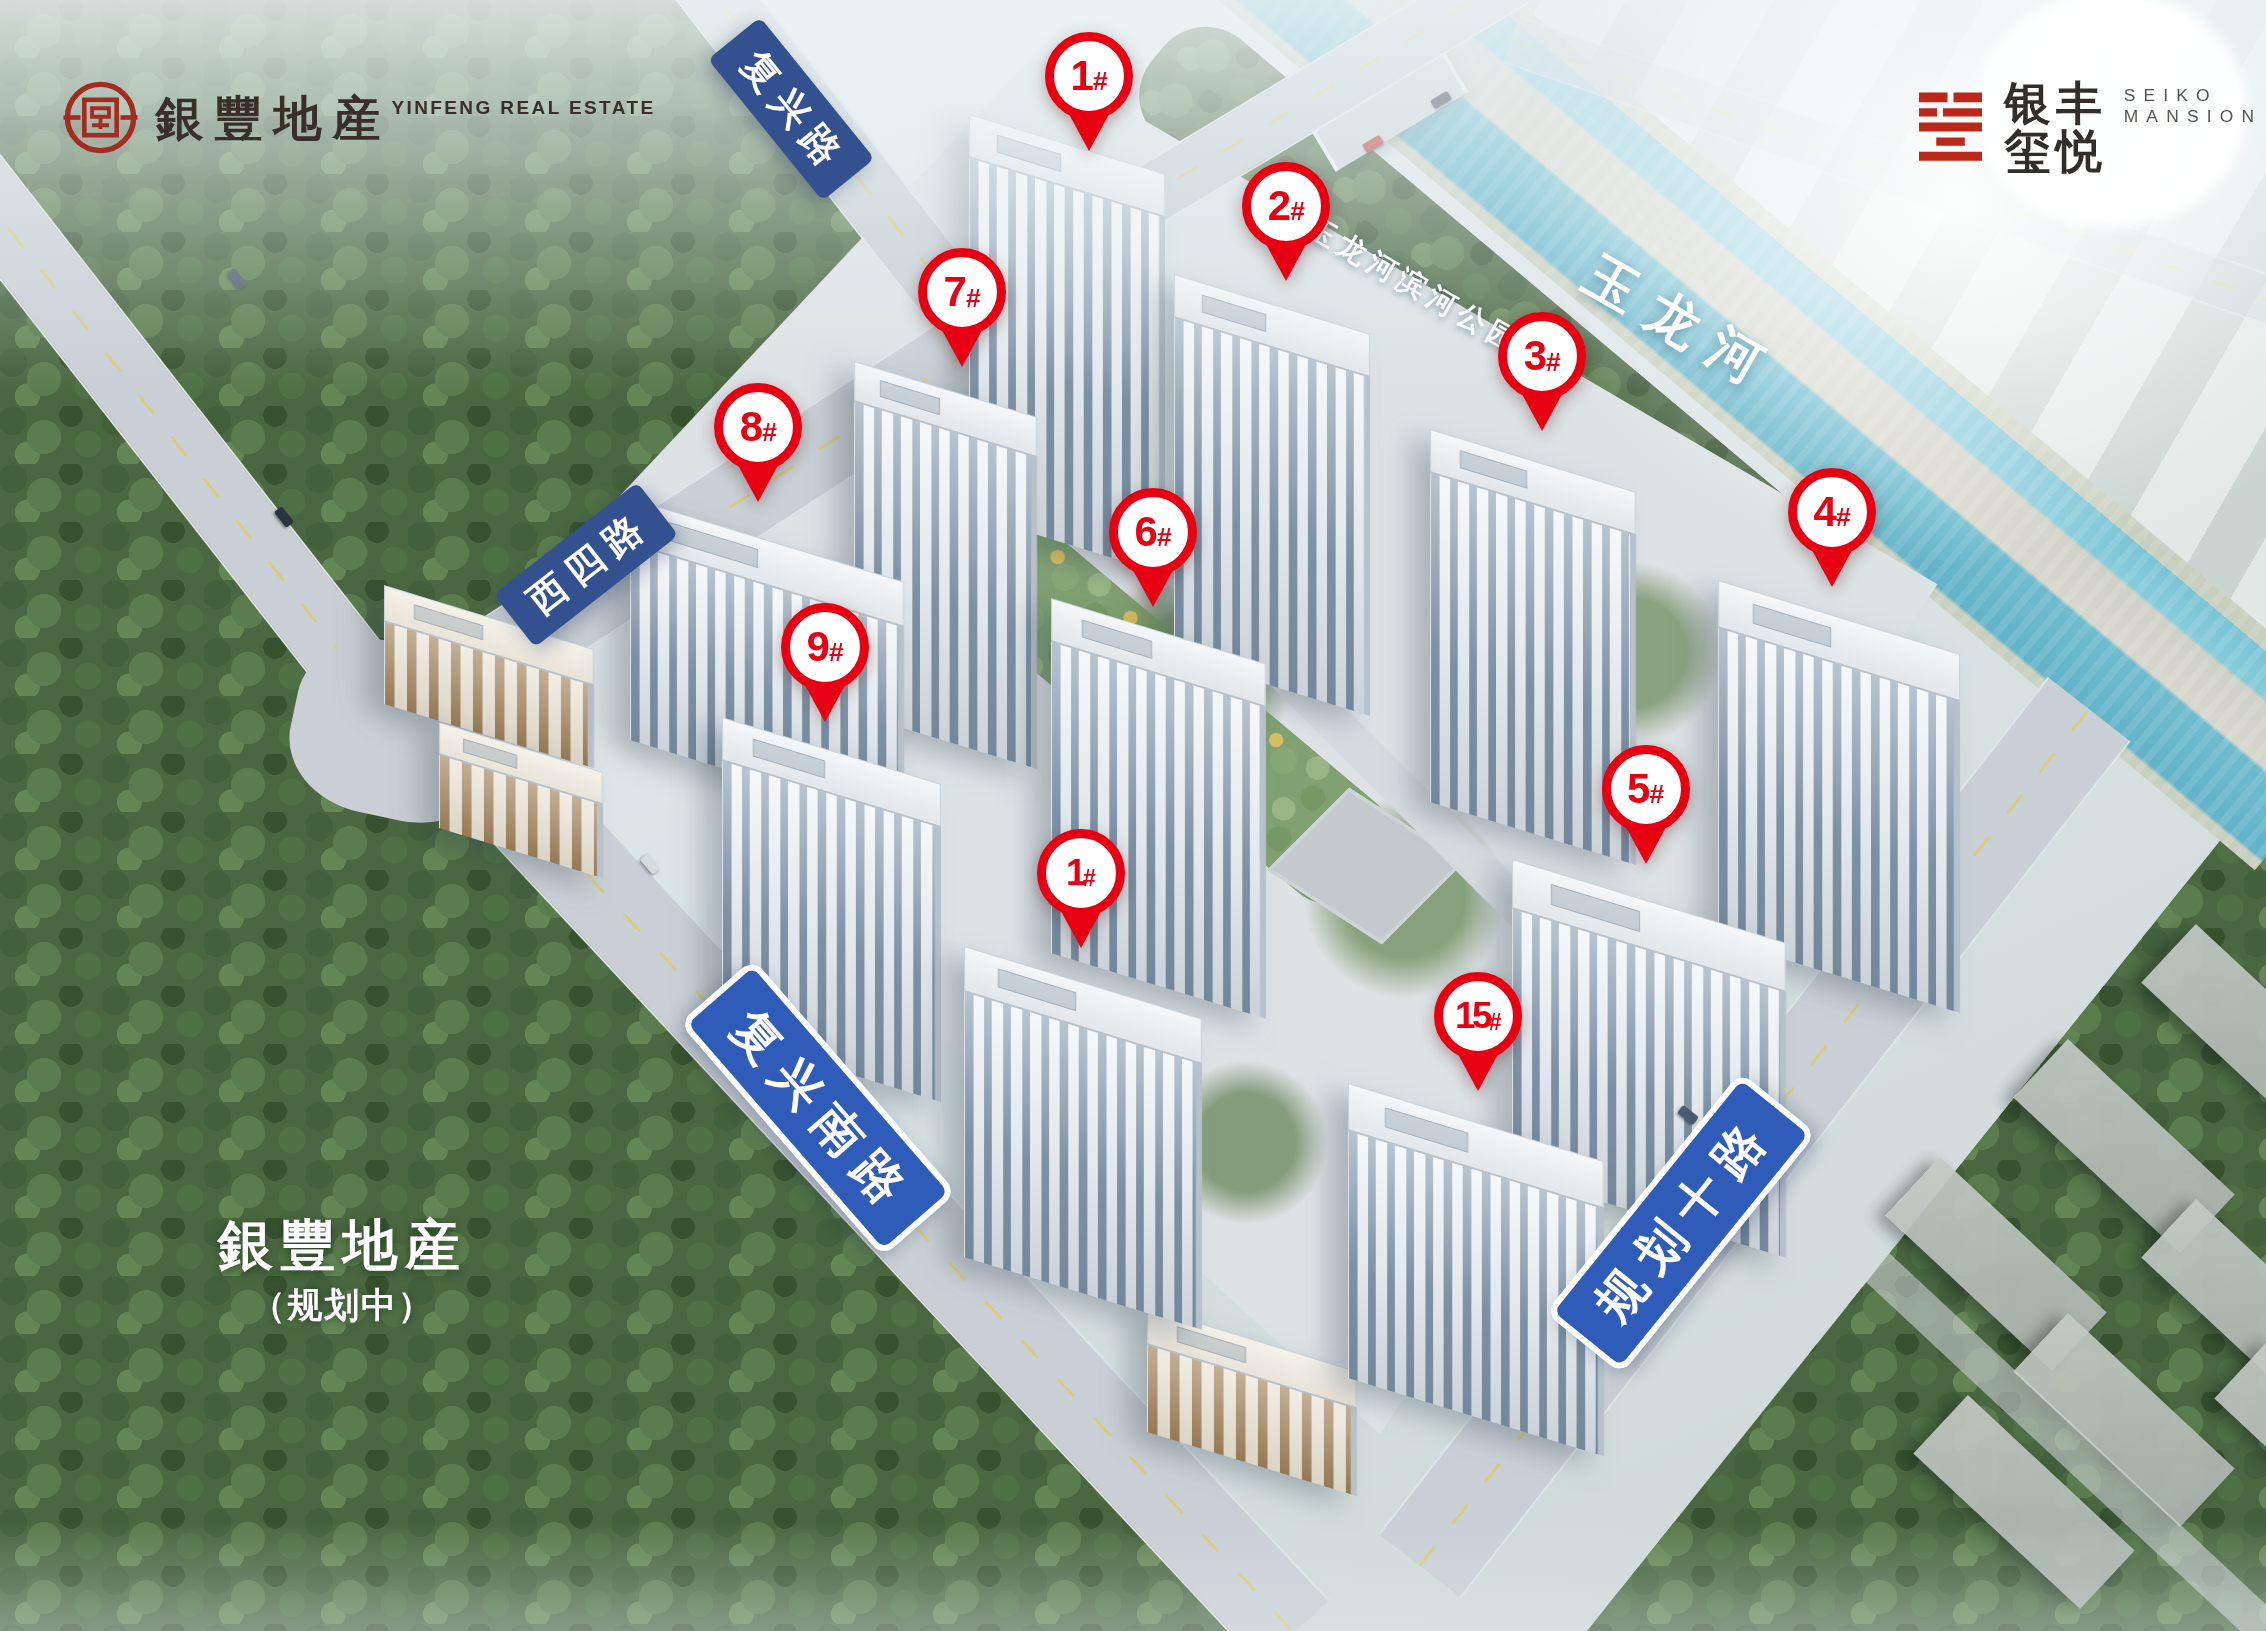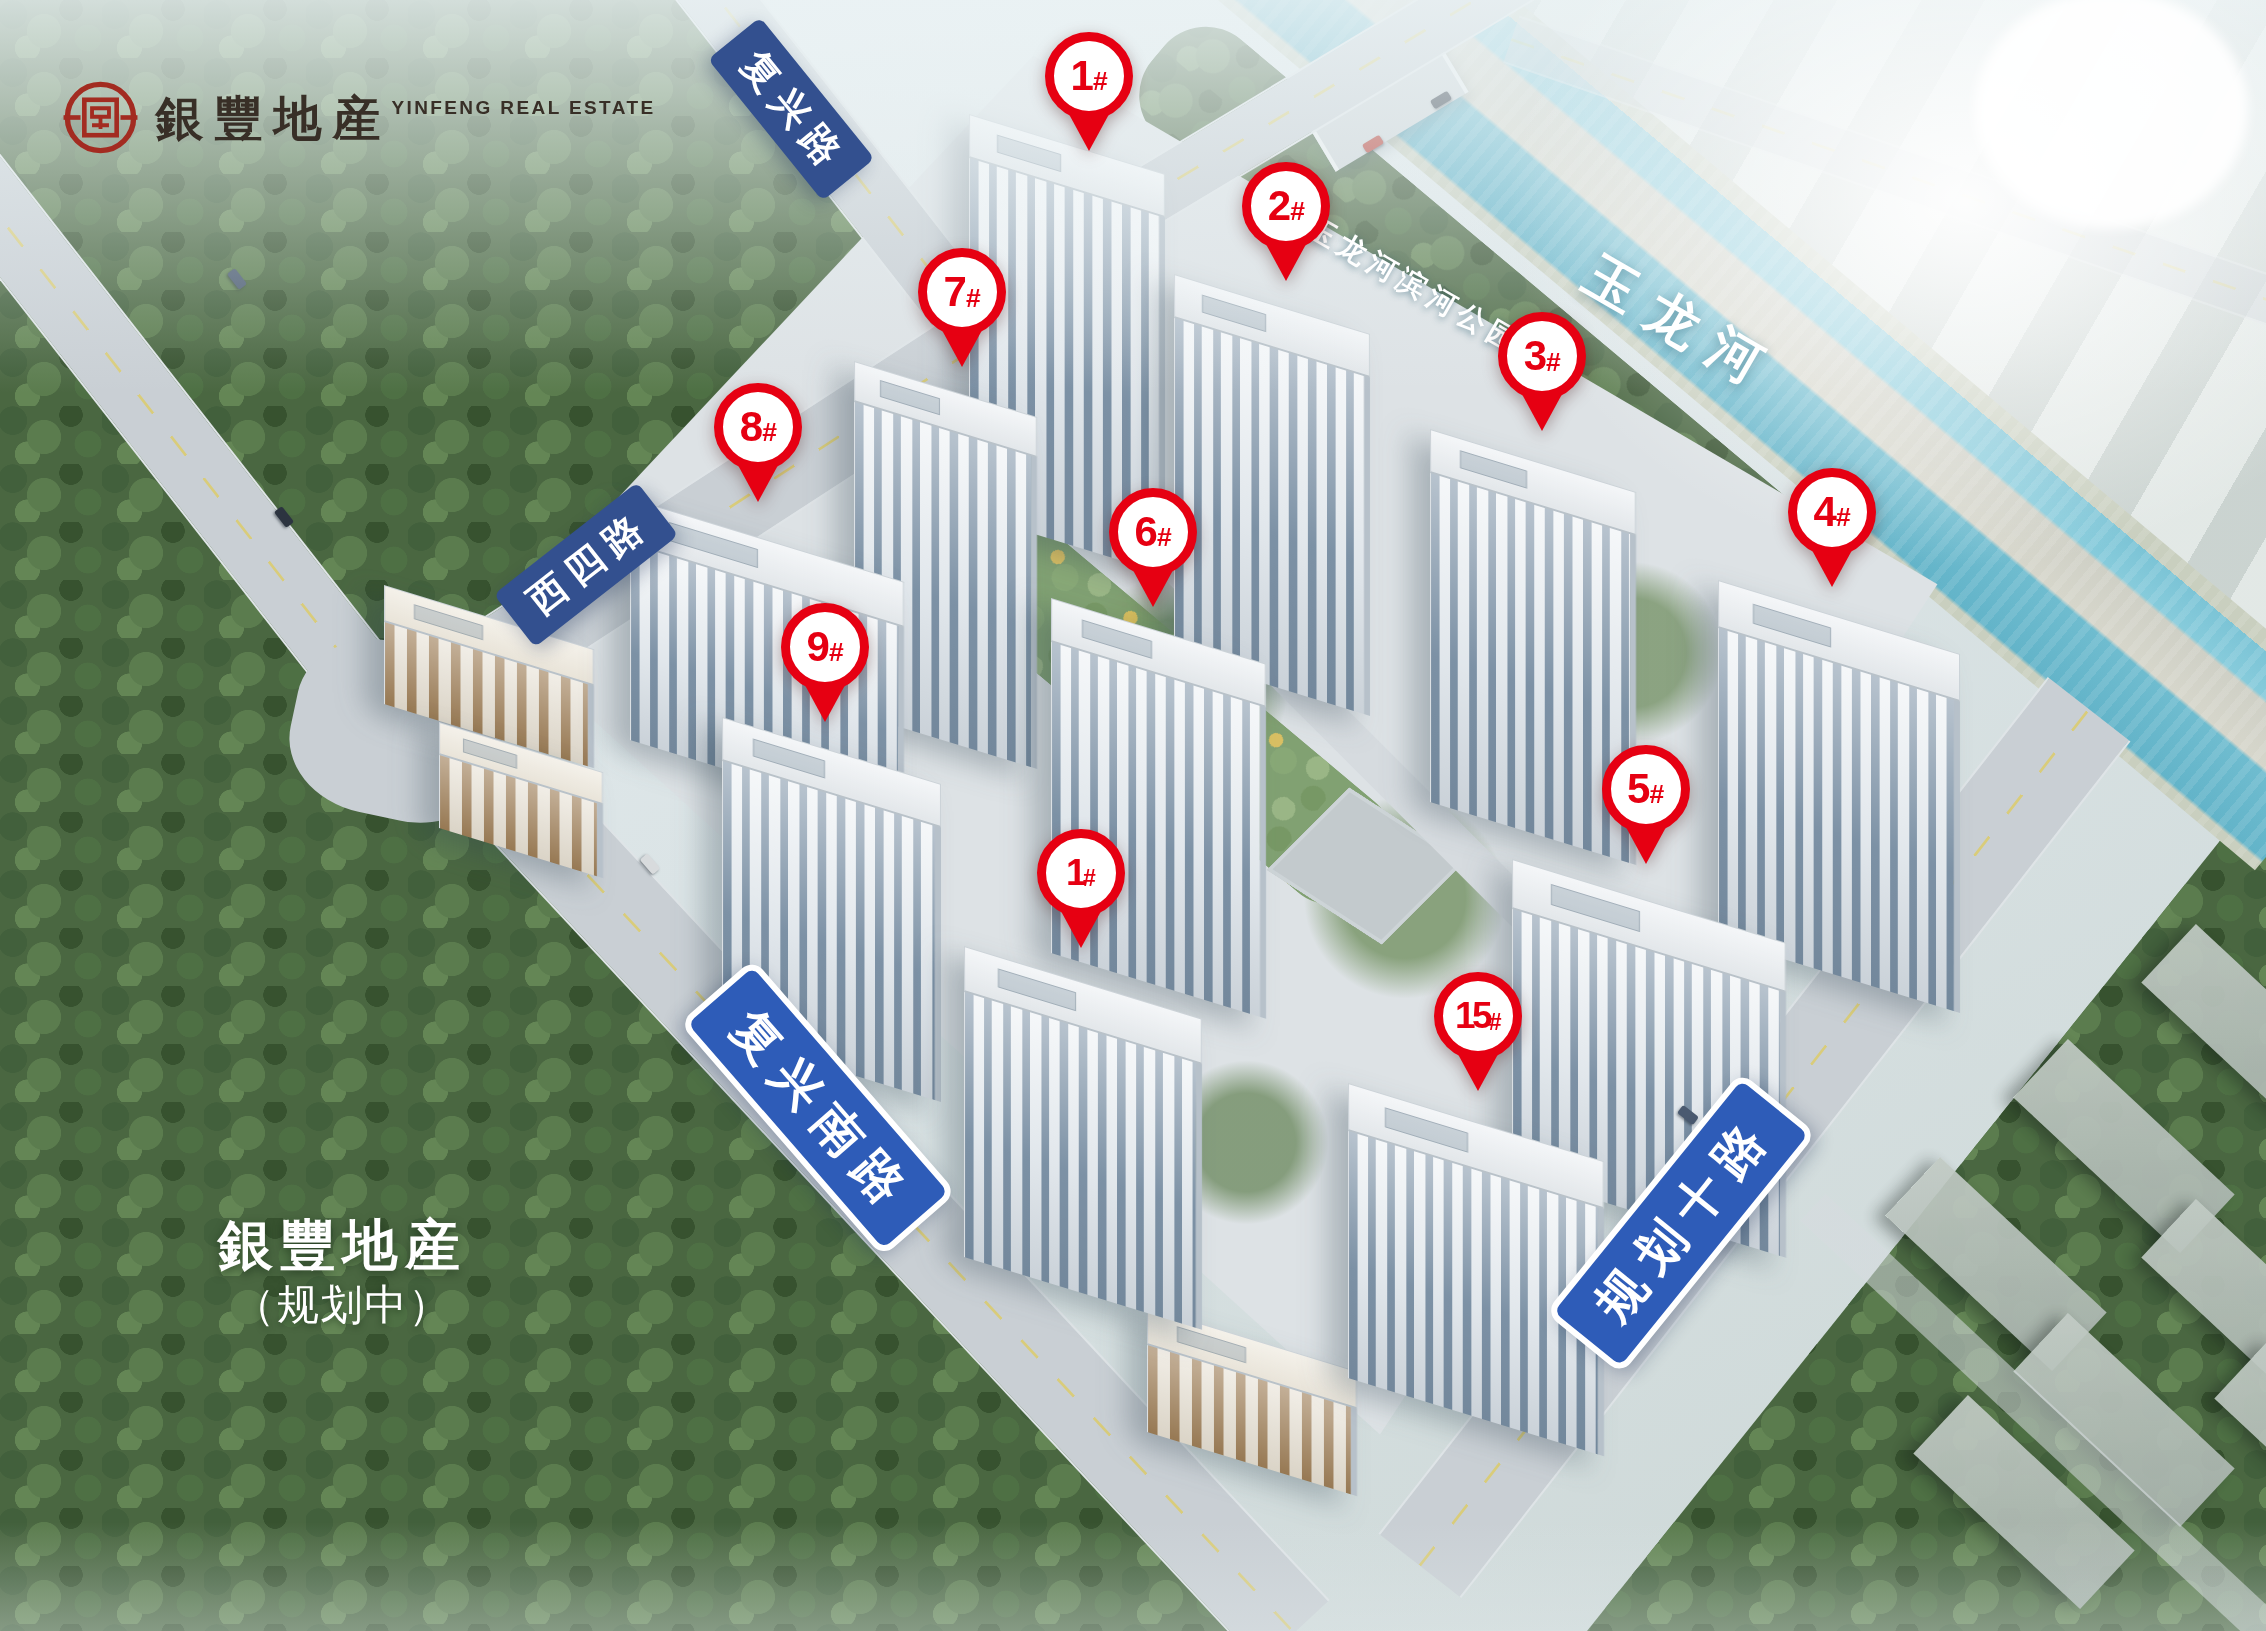--- a/index.html
+++ b/index.html
@@ -115,21 +115,21 @@
   .road-banner.bordered{background:var(--banner-bright);font-size:49px;letter-spacing:12.8px;
     padding:10px 20px 10px 31px;border:6.4px solid #fff;border-radius:14.6px;}
   .place-label{position:absolute;z-index:35;color:#fff;white-space:nowrap;
     transform:translate(-50%,-50%) rotate(var(--a));}
   .place-label.river-major{font-size:53px;font-weight:700;letter-spacing:18.3px;
     text-shadow:0 2.7px 11px rgba(25,80,100,.45);}
   .place-label.river-minor{font-size:29px;font-weight:600;letter-spacing:5.5px;
     text-shadow:0 1.8px 7.3px rgba(25,80,100,.55);}
   .place-label.park-major{font-size:55px;font-weight:700;letter-spacing:7.3px;
     text-shadow:0 2.7px 9.1px rgba(15,35,15,.55);}
-  .place-label.park-minor{font-size:42px;font-weight:400;letter-spacing:1.8px;
+  .place-label.park-minor{font-size:35px;font-weight:700;letter-spacing:1.8px;
     text-shadow:0 1.8px 7.3px rgba(15,35,15,.55);text-align:center;}
 
   
   .marker{position:absolute;z-index:50;width:88px;height:88px;
     transform:translate(-50%,-50%);filter:drop-shadow(0 5.5px 8.2px rgba(70,20,20,.35));cursor:pointer;}
   .marker-circle{position:relative;z-index:2;width:88px;height:88px;border-radius:50%;
     background:#fff;border:9.1px solid var(--marker-red);display:flex;align-items:center;
     justify-content:center;color:var(--marker-red);}
   .marker-tail{position:absolute;z-index:1;left:50%;top:73px;transform:translateX(-50%);
     width:0;height:0;border:25px solid transparent;border-bottom:0;
@@ -359,15 +359,32 @@
         <path d="M39 38 h22 v11 h-22 z" stroke-width="5"></path>
         <path d="M39 60 h22 M50 49 v16" stroke-width="5"></path>
       </svg>
     </span>
     <span class="logo-text">
       <span class="cn">銀豐地産</span>
       <span class="en">YINFENG REAL ESTATE</span>
     </span>
   </div>
 
+  <div class="logo logo-proj">
+    <span>
+      <svg width="75" height="75" viewBox="0 0 100 100" fill="#bd2718">
+        <rect x="8" y="6" width="38" height="13"></rect>
+        <rect x="54" y="6" width="38" height="13"></rect>
+        <rect x="8" y="27" width="24" height="11"></rect>
+        <rect x="40" y="27" width="52" height="11"></rect>
+        <rect x="8" y="46" width="84" height="12"></rect>
+        <rect x="31" y="66" width="38" height="11"></rect>
+        <rect x="8" y="85" width="84" height="12"></rect>
+      </svg>
+    </span>
+    <span class="logo-text">
+      <span class="cn">银丰玺悦</span>
+      <span class="en">SEIKO MANSION</span>
+    </span>
+  </div>
 
 </div>
 
 
 </body></html>

